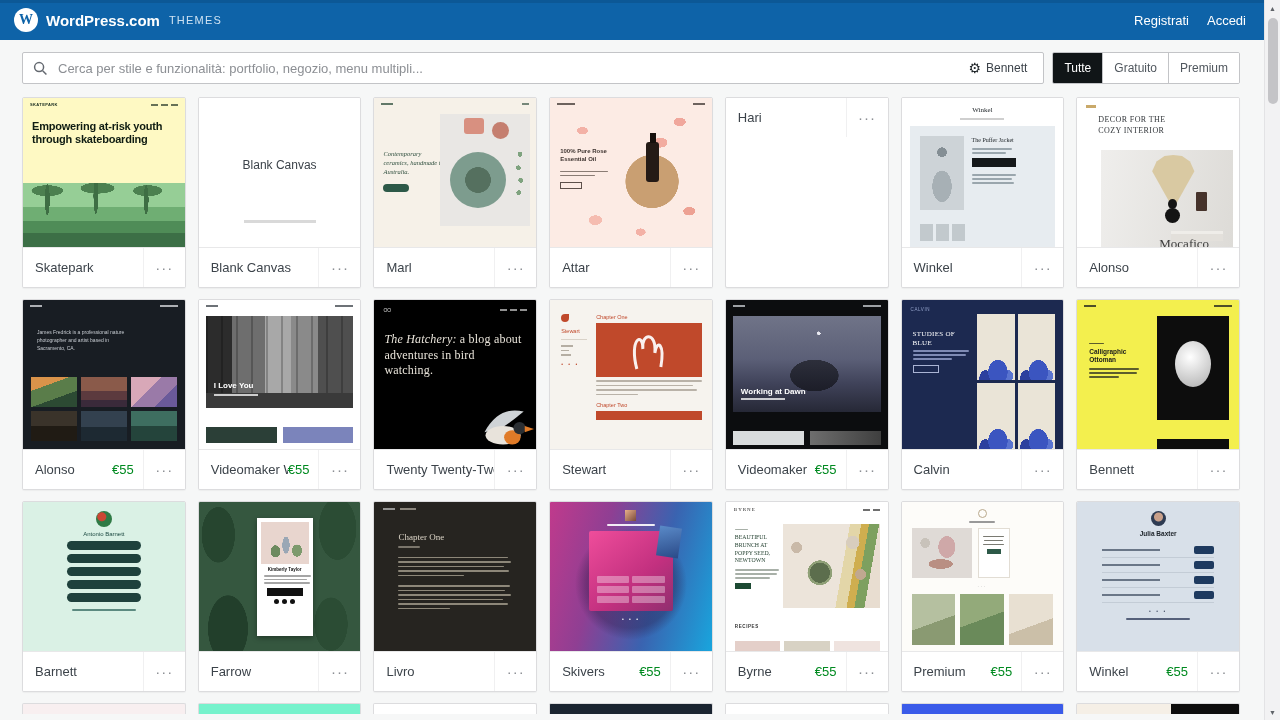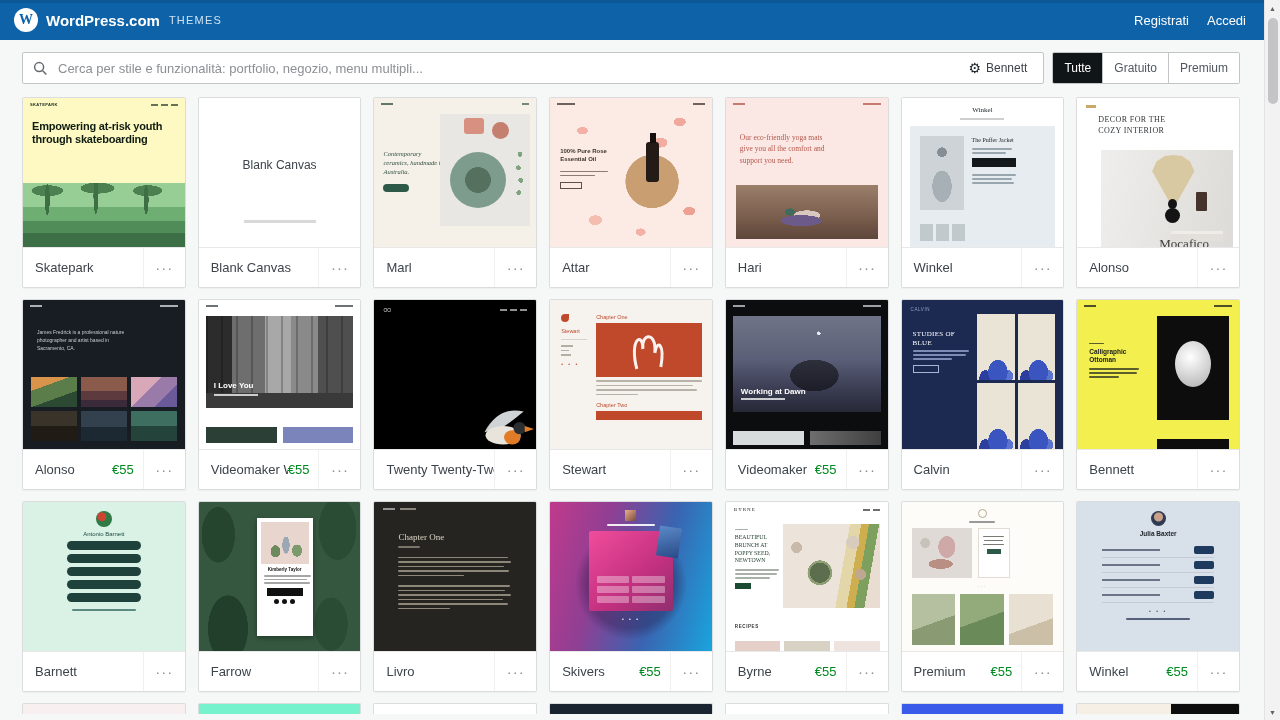--- a/index.html
+++ b/index.html
@@ -438,28 +438,20 @@
     <div class="at-btn"></div>
     <div class="at-bottle"></div>
       </div>
     <div class="card-footer">
       <span class="theme-name">Attar</span>
 
       <button class="more-btn">···</button>
     </div>
     </article>
     <article class="theme-card">
-    <div class="thumb pv-hari">
-        <div class="mh">
-          <span class="mh-bar"></span>
-          <span class="mh-bar short"></span>
-        </div>
-    <div class="hr-text">Our eco-friendly yoga mats give you all the comfort and support you need.</div>
-    <div class="hr-photo"></div>
-      </div>
     <div class="card-footer">
       <span class="theme-name">Hari</span>
 
       <button class="more-btn">···</button>
     </div>
     </article>
     <article class="theme-card">
     <div class="thumb pv-winkel">
         <div class="wk-brand">Winkel</div>
     <div class="wk-sub"></div>
@@ -549,20 +541,21 @@
     <article class="theme-card">
     <div class="thumb pv-tt2">
         <div class="t2-head">
           <span>OO</span>
           <span class="mh-nav">
             <i></i>
             <i></i>
             <i></i>
           </span>
         </div>
+    <div class="t2-text"><em>The Hatchery:</em><span> a blog about adventures in bird watching.</span></div>
     <svg class="t2-bird" viewBox="0 0 64 44">
       <path d="M16 28 Q30 2 54 8 Q42 18 34 23 Z" fill="#cfd3d6"></path>
       <ellipse cx="34" cy="31" rx="17" ry="9" fill="#e8e3db"></ellipse>
       <ellipse cx="43" cy="33" rx="8" ry="7" fill="#e07b28"></ellipse>
       <circle cx="50" cy="24" r="6" fill="#2b2f33"></circle>
       <path d="M55 22 l9 3 -9 3z" fill="#e07b28"></path>
     </svg>
       </div>
     <div class="card-footer">
       <span class="theme-name">Twenty Twenty-Two</span>

